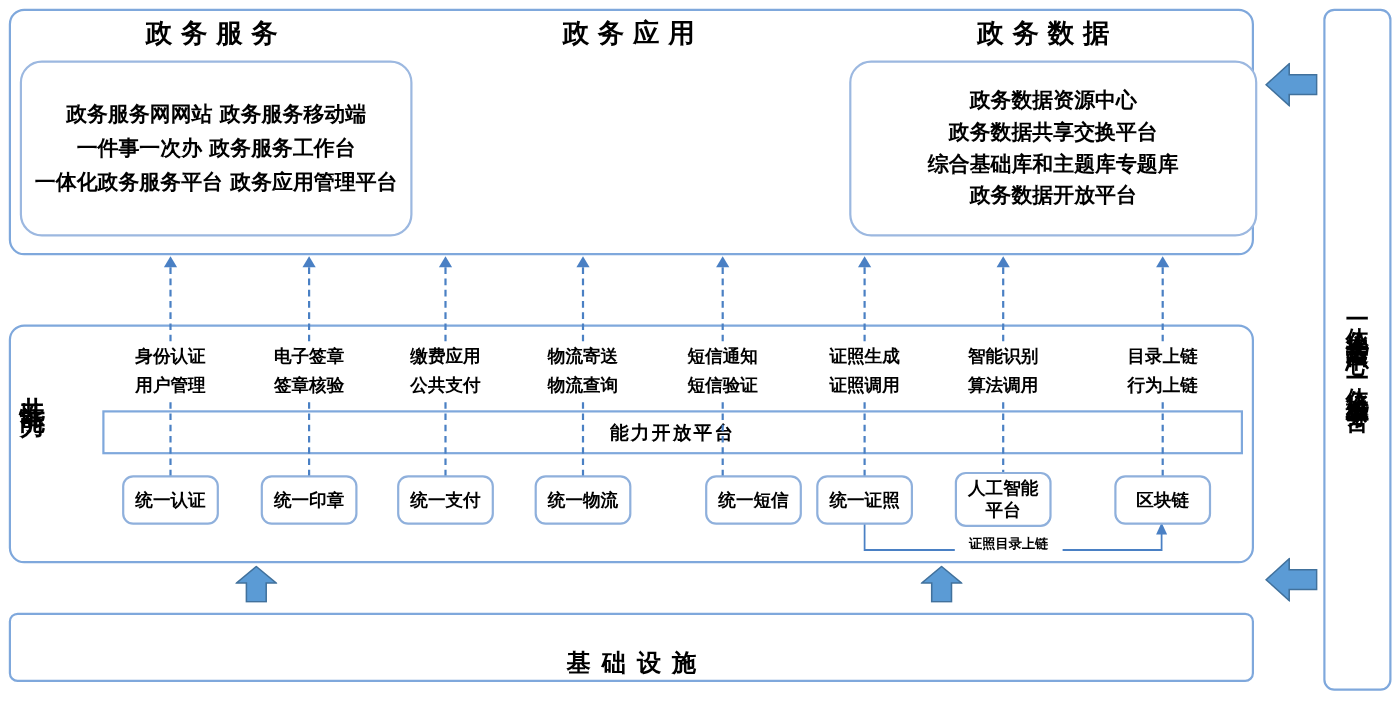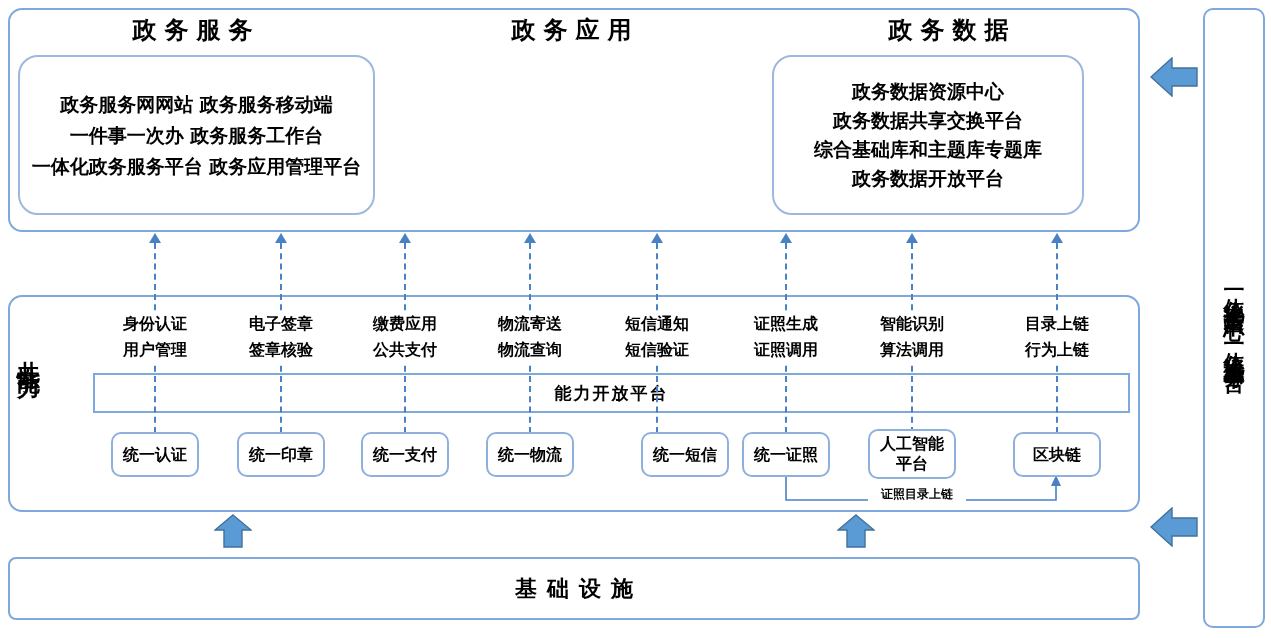--- a/index.html
+++ b/index.html
@@ -13,21 +13,21 @@
   .top-title { position:absolute; top:14px; height:32px; font-size:24px; letter-spacing:8px;
                text-align:center; line-height:32px; white-space:nowrap; }
   .t1 { left:18px;  width:357px; }
   .t2 { left:396px; width:359px; }
   .t3 { left:772px; width:361px; }
   .inner-box { position:absolute; top:55px; height:160px; border:2px solid #9CB8E0;
                border-radius:20px; background:#fff; display:flex; flex-direction:column;
                justify-content:center; align-items:center; text-align:center; }
   .b1 { left:18px;  width:357px; }
   .b2 { left:396px; width:359px; }
-  .b3 { left:772px; width:312px; }
+  .b3 { left:772px; width:371px; }
   .inner-box span { display:block; font-size:19px; line-height:31px; white-space:nowrap; }
   .b3 span { line-height:29px; }
 
   
   .dash-line { position:absolute; top:243px; height:190px; width:0;
                border-left:2px dashed #4A80C4; z-index:3; }
   .dash-head { position:absolute; top:233px; width:0; height:0; z-index:3;
                border-left:6px solid transparent; border-right:6px solid transparent;
                border-bottom:10px solid #4A80C4; }
 
@@ -50,21 +50,21 @@
   .cap-box.tall { top:429px; height:50px; }
 
   
   .connector-svg { position:absolute; left:740px; top:468px; width:340px; height:40px; z-index:3; }
   .connector-label { position:absolute; left:868px; top:487px; width:98px; z-index:5;
                      background:#fff; text-align:center; font-size:12px; line-height:15px; }
 
   
   .bottom-box { position:absolute; left:8px; top:557px; width:1132px; height:63px;
                 border:2px solid #7FA8DC; border-radius:8px; background:#fff;
-                display:flex; align-items:center; justify-content:center; }
+                display:flex; align-items:flex-end; justify-content:center; }
   .bottom-box span { font-size:22px; letter-spacing:10px; padding-left:10px; }
 
   .up-arrow { position:absolute; top:514px; width:38px; height:34px; z-index:2; }
   .ua1 { left:214px; }
   .ua2 { left:837px; }
 
   
   .right-panel { position:absolute; left:1203px; top:8px; width:62px; height:620px;
                  border:2px solid #7FA8DC; border-radius:10px; background:#fff;
                  display:flex; align-items:center; justify-content:center; }

